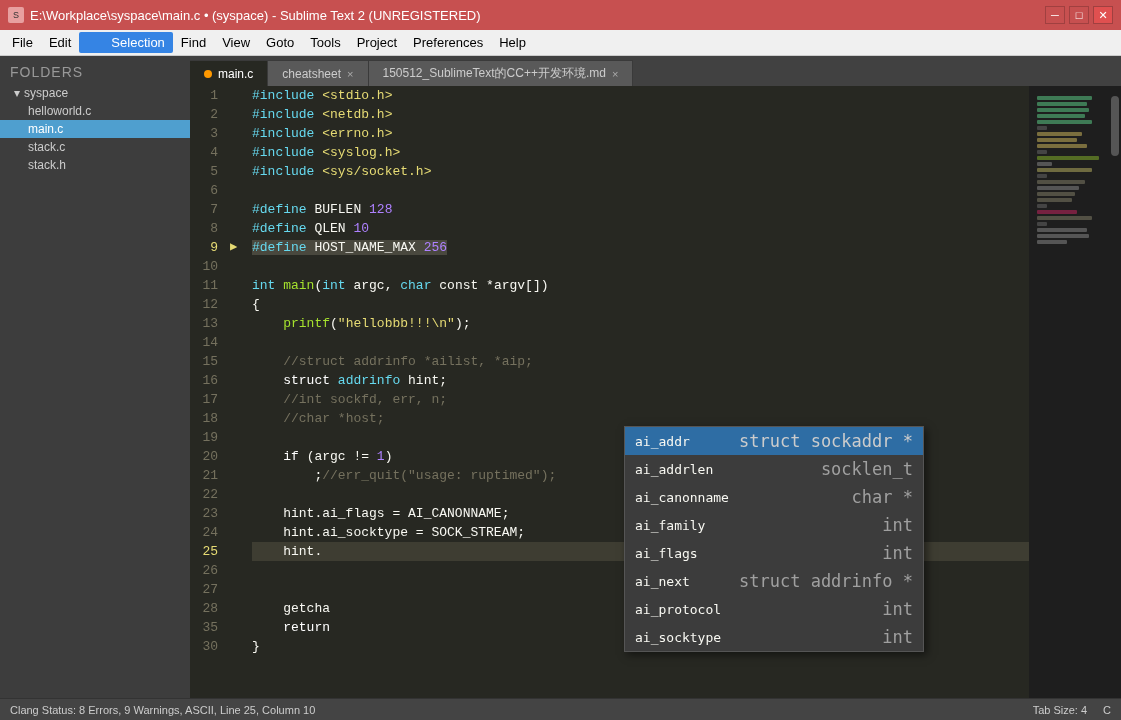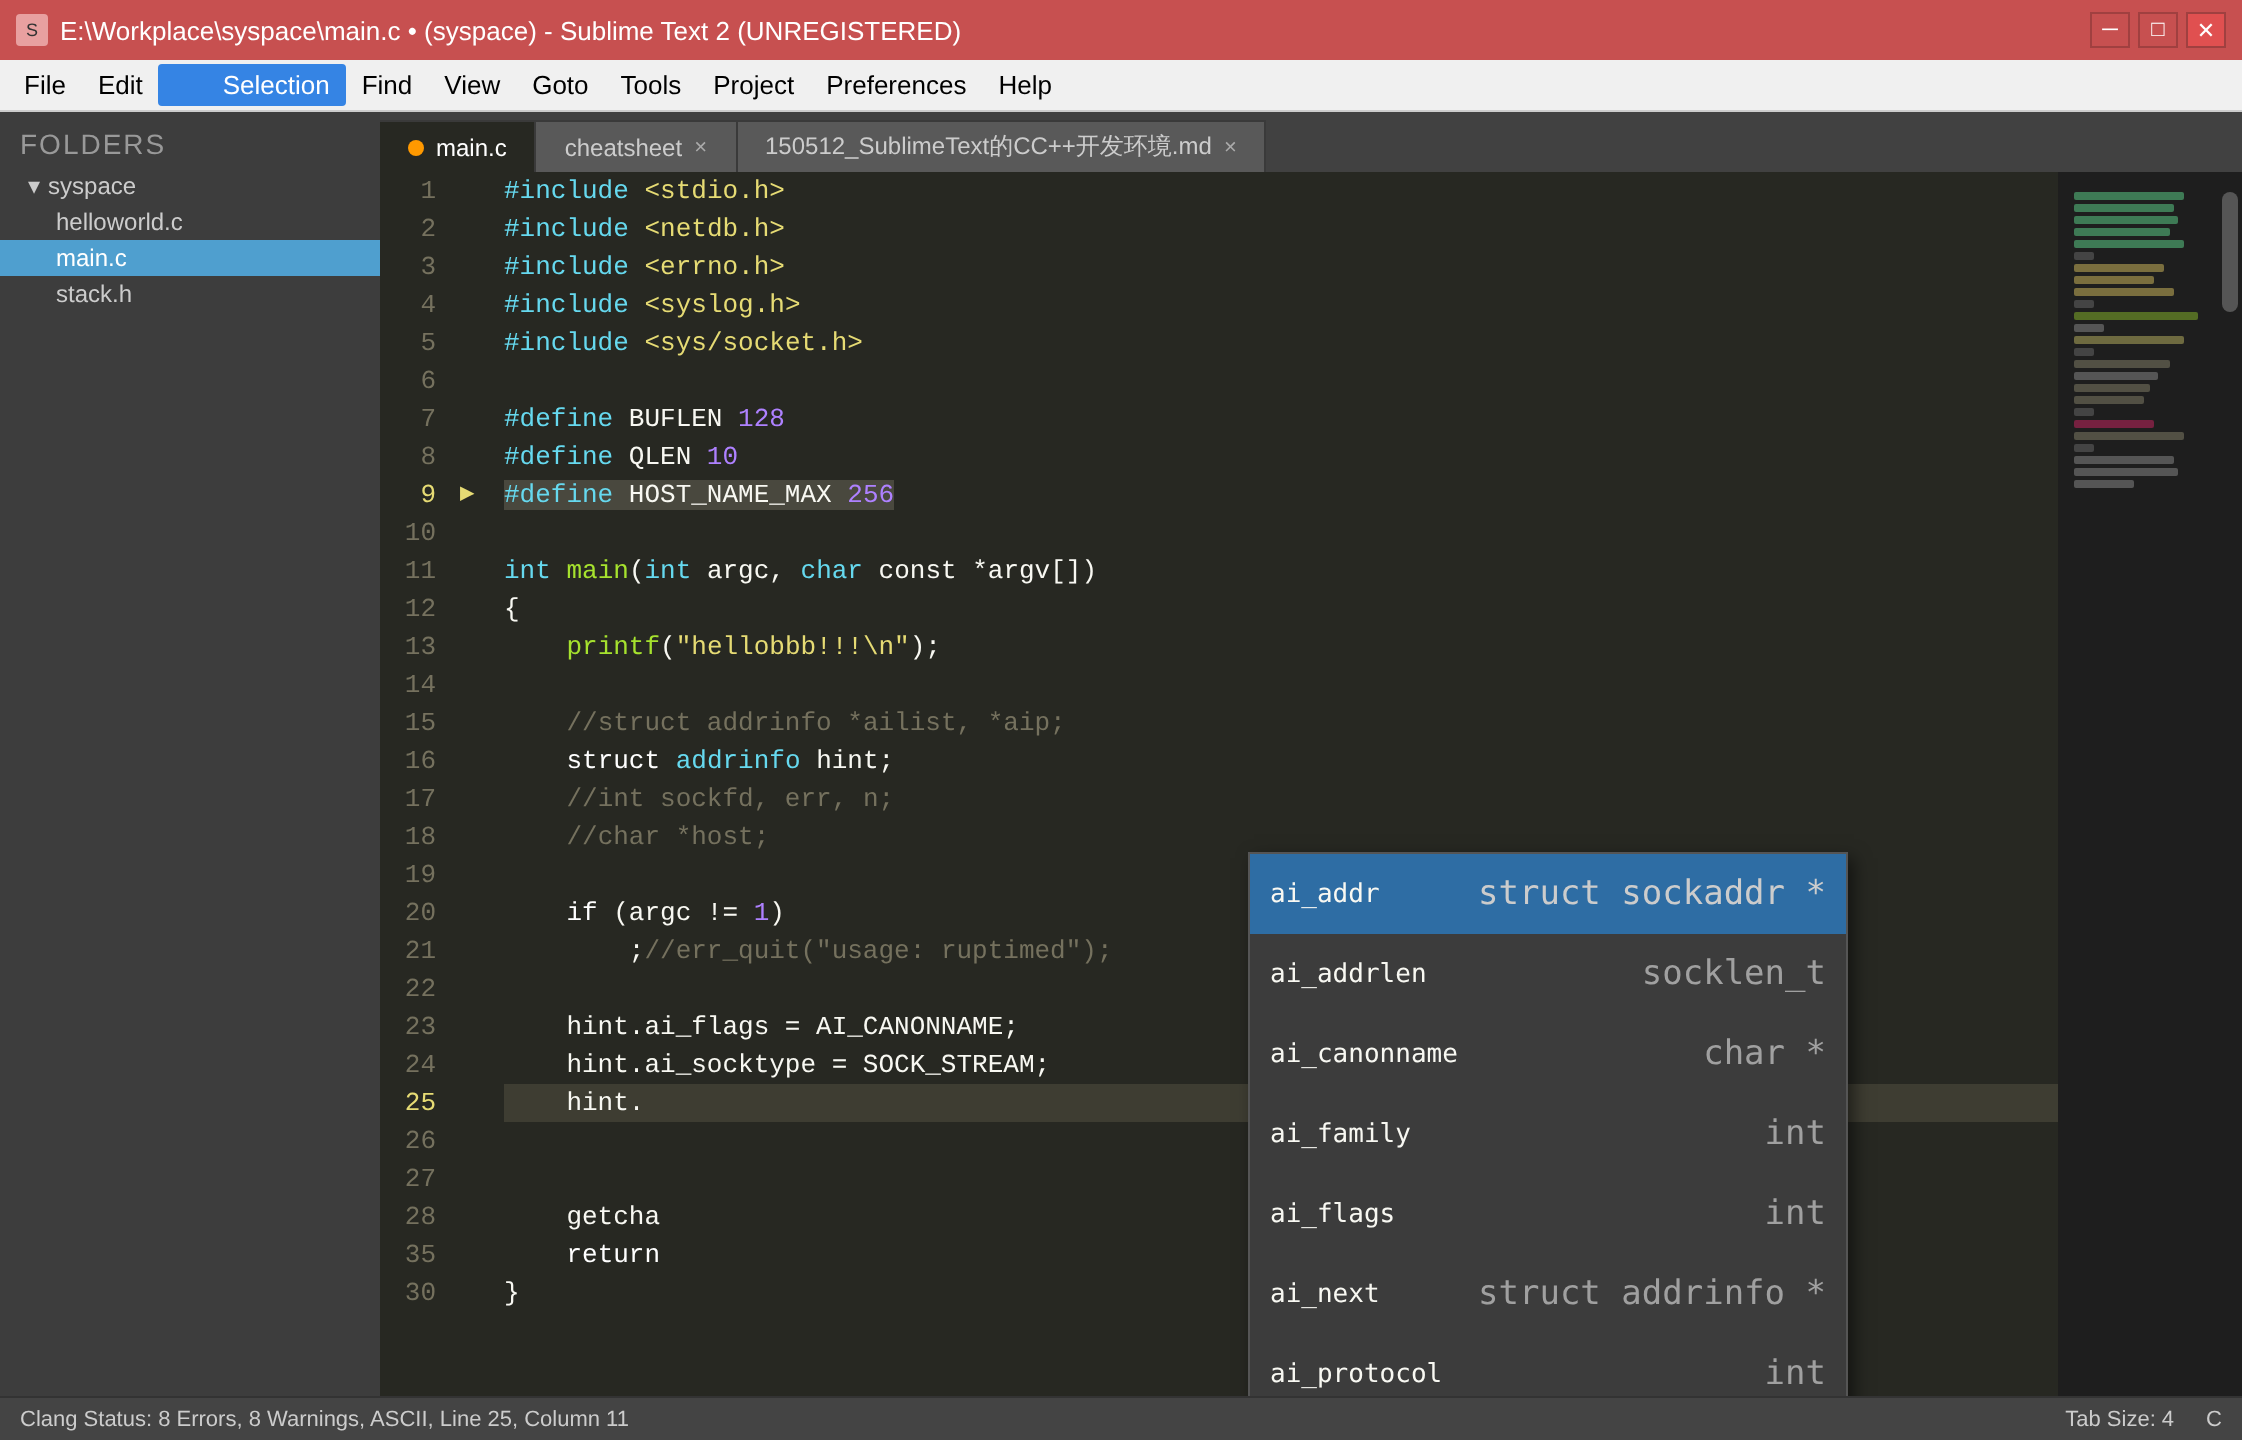--- a/index.html
+++ b/index.html
@@ -180,21 +180,21 @@
       z-index: 100;
       font-family: 'Consolas', monospace;
       font-size: 13px;
       box-shadow: 3px 3px 8px rgba(0,0,0,0.5);
     }
     .ac-item {
       padding: 3px 10px;
       display: flex;
       justify-content: space-between;
       color: #f8f8f2;
-      height: 40px;
+      height: 28px;
       align-items: center;
     }
     .ac-item.selected { background: #2e6da4; }
     .ac-item .ac-name { color: #f8f8f2; }
     .ac-item .ac-type { color: #a0a0a0; font-size: 17px; }
     .ac-item.selected .ac-type { color: #ccc; }
 
     
     #minimap {
       width: 80px;
@@ -272,20 +272,21 @@
 <div id="main-layout">
 
   <div id="sidebar">
     <div class="folders-label">FOLDERS</div>
     <div class="sidebar-folder">
       <span>▾</span>
       <span>syspace</span>
     </div>
     <div class="sidebar-file">helloworld.c</div>
     <div class="sidebar-file active">main.c</div>
+    <div class="sidebar-file">stack.c</div>
     <div class="sidebar-file">stack.h</div>
   </div>
 
   <div id="editor-container">
 
     <div id="tabs">
       <div class="tab active">
         <span class="dot"></span>
         <span>main.c</span>
       </div>
@@ -462,19 +463,19 @@
       <div id="vscrollbar">
         <div class="vscroll-thumb"></div>
       </div>
     </div>
 
   </div>
 </div>
 
 <div id="statusbar">
   <div class="status-left">
-    <span>Clang Status: 8 Errors, 8 Warnings, ASCII, Line 25, Column 11</span>
+    <span>Clang Status: 8 Errors, 9 Warnings, ASCII, Line 25, Column 10</span>
   </div>
   <div class="status-right">
     <span>Tab Size: 4</span>
     <span>C</span>
   </div>
 </div>
 
 </body></html>

